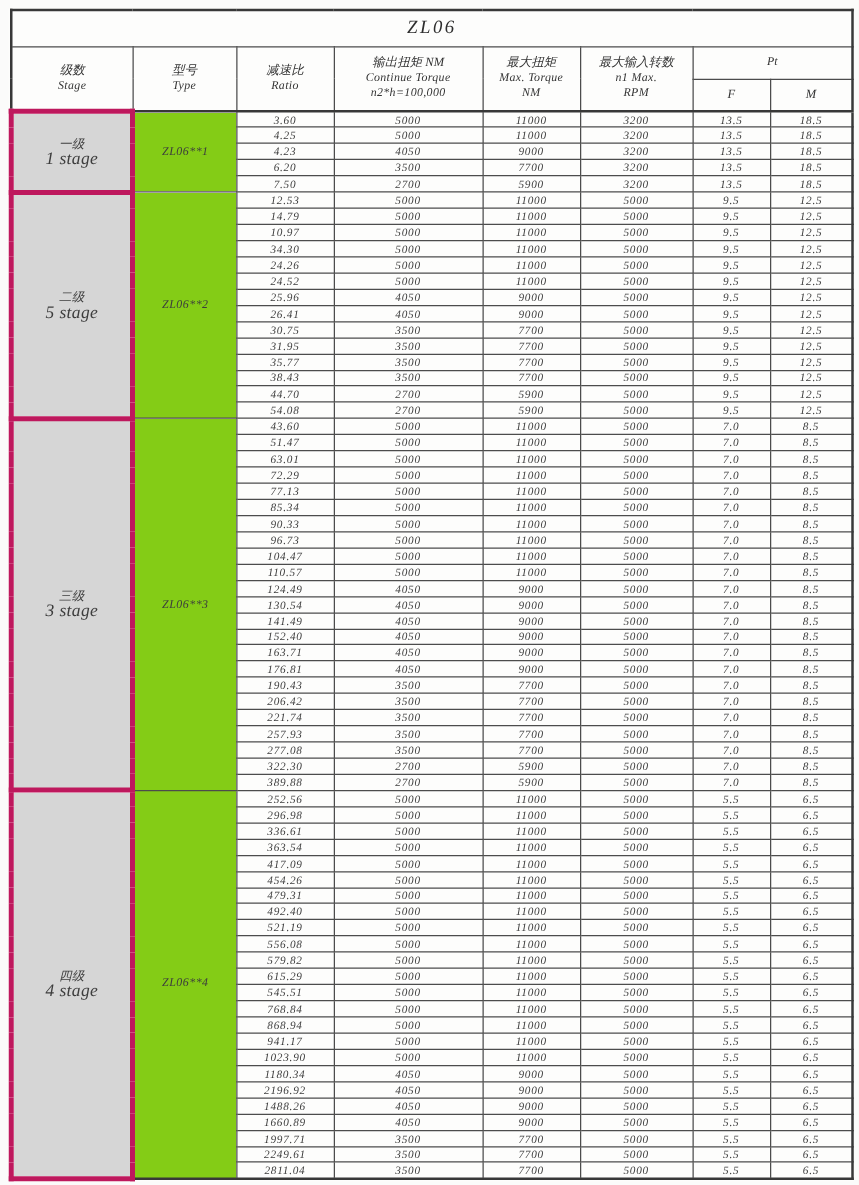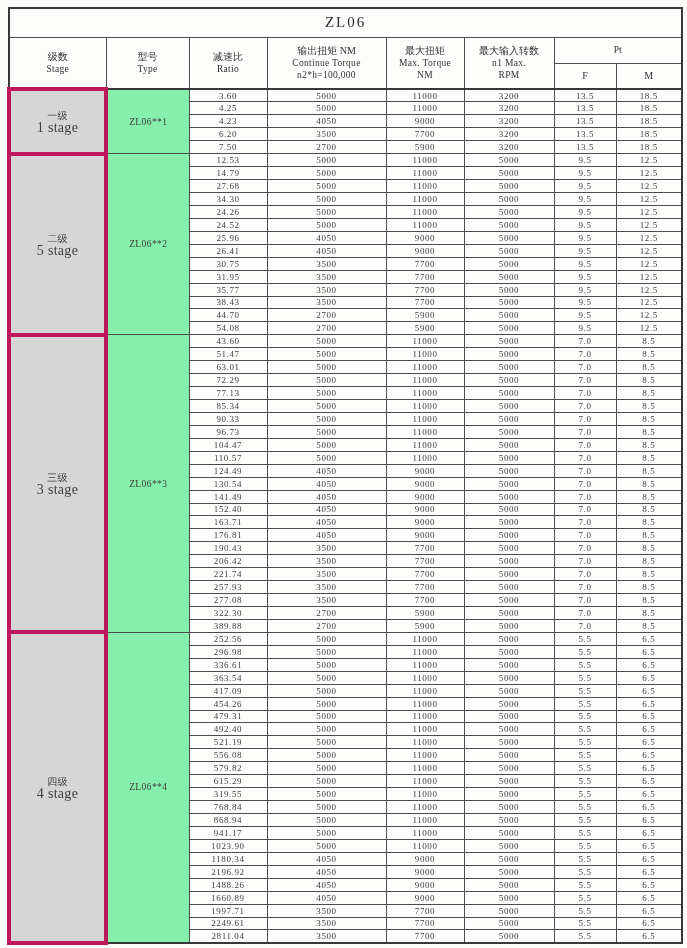--- a/index.html
+++ b/index.html
@@ -6,20 +6,21 @@
   html,body { background:#f6f6f4; }
   body { font-family:"Liberation Serif","DejaVu Serif",serif; color:#3a3a3a; }
   .page {
     width:687px; height:948px; position:relative;
     background:#fbfbfa; overflow:hidden;
   }
   table.spec {
     position:absolute; left:7px; top:7px; width:673px;
     border-collapse:collapse; table-layout:fixed;
     background:#fdfdfc;
+    font-style:italic;
   }
   table.spec td, table.spec th {
     border:1px solid #4c4c4c;
     text-align:center; vertical-align:middle;
     font-weight:normal;
     overflow:hidden; white-space:nowrap;
   }
   table.spec { border:2px solid #383838; }
   .title-row th {
     height:29px; font-size:15px; letter-spacing:2px; color:#2e2e2e;
@@ -33,21 +34,21 @@
   .en { font-size:9.5px; display:block; line-height:12px; letter-spacing:0.3px; }
   tbody td {
     height:12.95px; font-size:9px; letter-spacing:0.6px; color:#3d3d3d;
     border:1px solid #5a5a5a;
   }
   tbody td.stage-cell {
     background:#d6d6d6; font-size:10px; letter-spacing:0.3px;
     border:4px solid #be185d;
   }
   tbody td.stage-cell .en { font-size:14px; }
-  tbody td.type-cell { font-size:9.5px; letter-spacing:0.4px; background:#86efac; }
+  tbody td.type-cell { font-size:9.5px; letter-spacing:0.4px; background:#84cc16; }
 </style>
 </head>
 <body>
 
 <div class="page">
   <table class="spec">
     <colgroup>
       <col style="width:97px">
         <col style="width:83px">
         <col style="width:78px">
@@ -157,21 +158,21 @@
         </tr>
         <tr>
           <td>14.79</td>
           <td>5000</td>
           <td>11000</td>
           <td>5000</td>
           <td>9.5</td>
           <td>12.5</td>
         </tr>
         <tr>
-          <td>27.68</td>
+          <td>10.97</td>
           <td>5000</td>
           <td>11000</td>
           <td>5000</td>
           <td>9.5</td>
           <td>12.5</td>
         </tr>
         <tr>
           <td>34.30</td>
           <td>5000</td>
           <td>11000</td>
@@ -543,21 +544,21 @@
         </tr>
         <tr>
           <td>615.29</td>
           <td>5000</td>
           <td>11000</td>
           <td>5000</td>
           <td>5.5</td>
           <td>6.5</td>
         </tr>
         <tr>
-          <td>319.55</td>
+          <td>545.51</td>
           <td>5000</td>
           <td>11000</td>
           <td>5000</td>
           <td>5.5</td>
           <td>6.5</td>
         </tr>
         <tr>
           <td>768.84</td>
           <td>5000</td>
           <td>11000</td>

